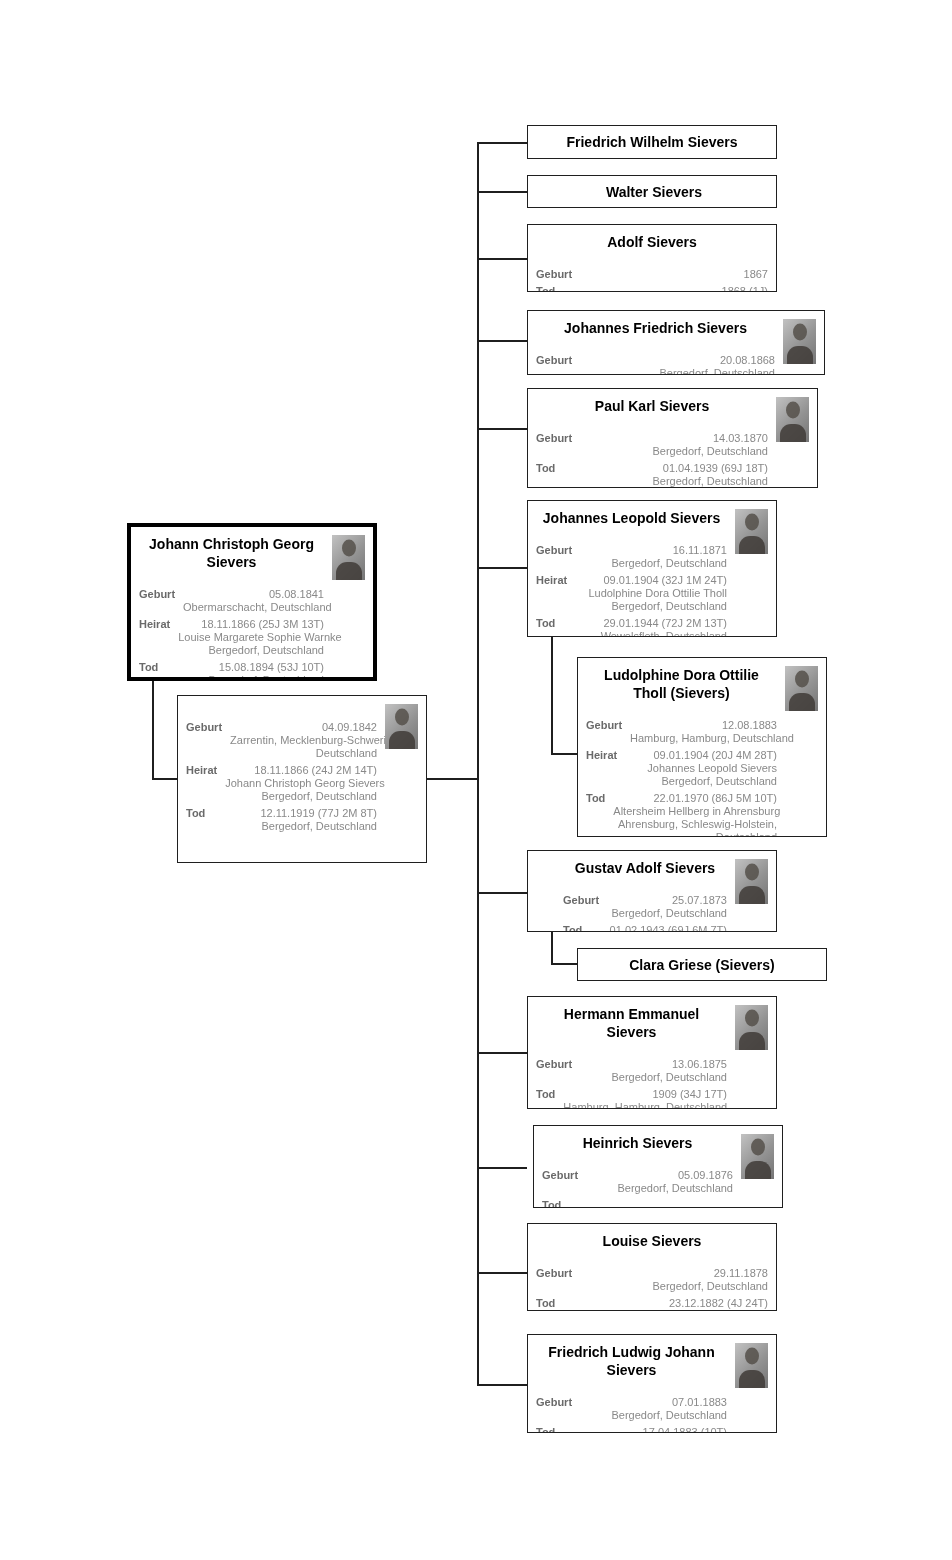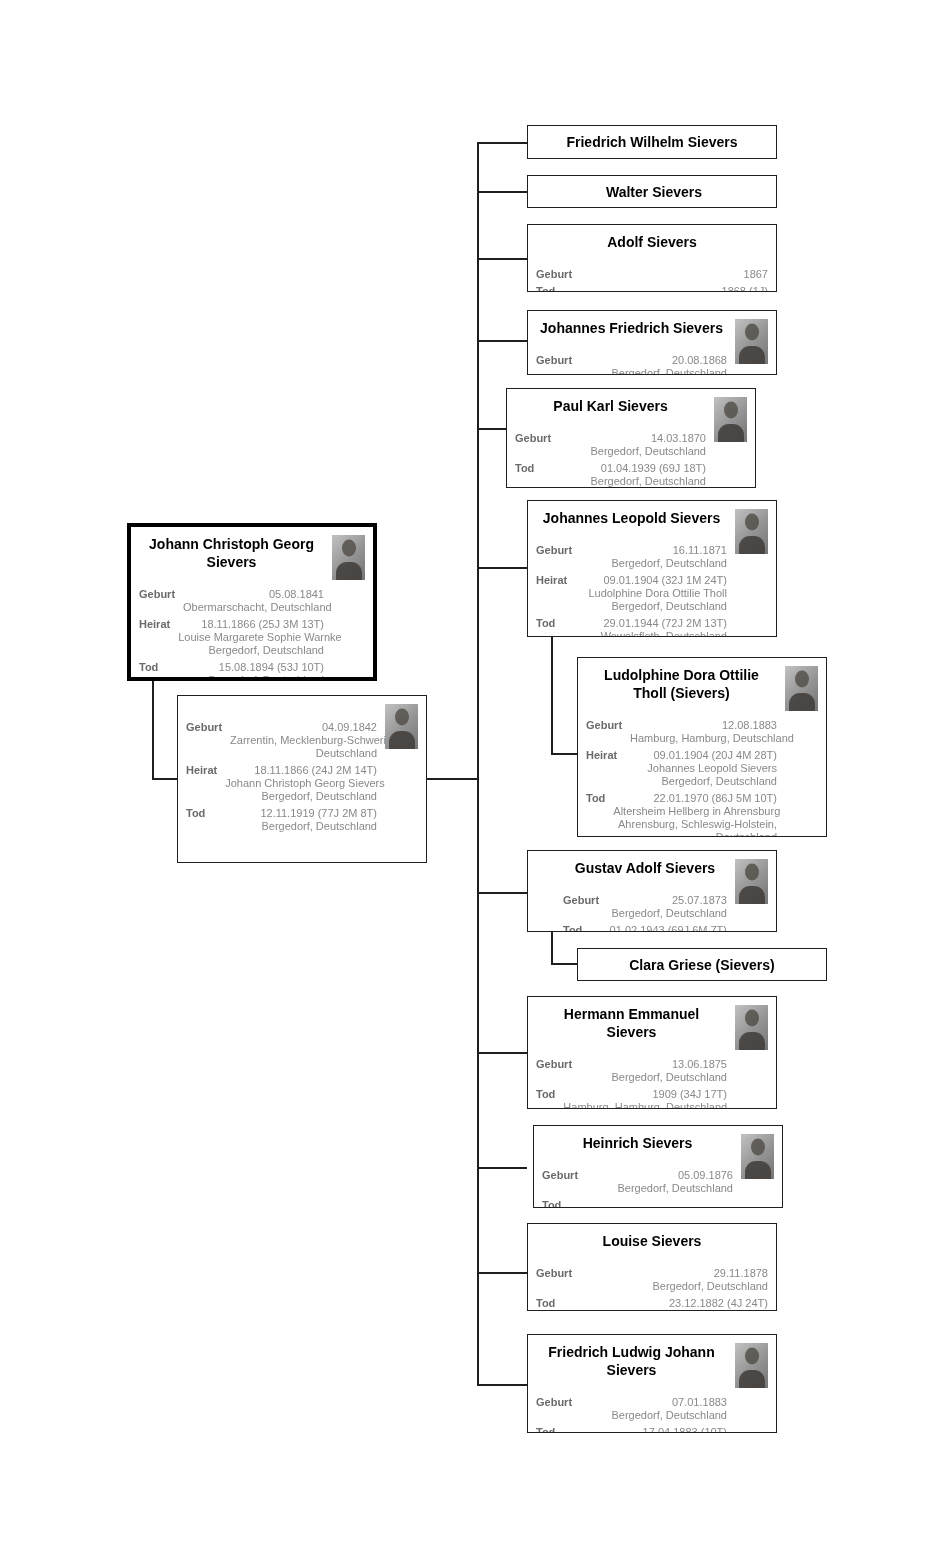--- a/index.html
+++ b/index.html
@@ -147,40 +147,40 @@
             </div>
             <div class="erow">
               <span class="elabel">Tod</span>
               <span class="evalue">1868 (1J)</span>
             </div>
           </div>
       </div>
     </div>
   </div>
 
-  <div class="pbox" style="left:527px;top:310px;width:250px;height:65px;">
+  <div class="pbox" style="left:527px;top:310px;width:298px;height:65px;">
     <div class="pbody">
       <div class="ptext">
         <div class="pname">
             <span class="nline">Johannes Friedrich Sievers</span>
           </div>
         <div class="events">
             <div class="erow">
               <span class="elabel">Geburt</span>
               <span class="evalue">20.08.1868<br>Bergedorf, Deutschland</span>
             </div>
           </div>
       </div>
       <div class="photocol">
           <div class="photo"></div>
         </div>
     </div>
   </div>
 
-  <div class="pbox" style="left:506px;top:388px;width:250px;height:100px;">
+  <div class="pbox" style="left:527px;top:388px;width:291px;height:100px;">
     <div class="pbody">
       <div class="ptext">
         <div class="pname">
             <span class="nline">Paul Karl Sievers</span>
           </div>
         <div class="events">
             <div class="erow">
               <span class="elabel">Geburt</span>
               <span class="evalue">14.03.1870<br>Bergedorf, Deutschland</span>
             </div>

